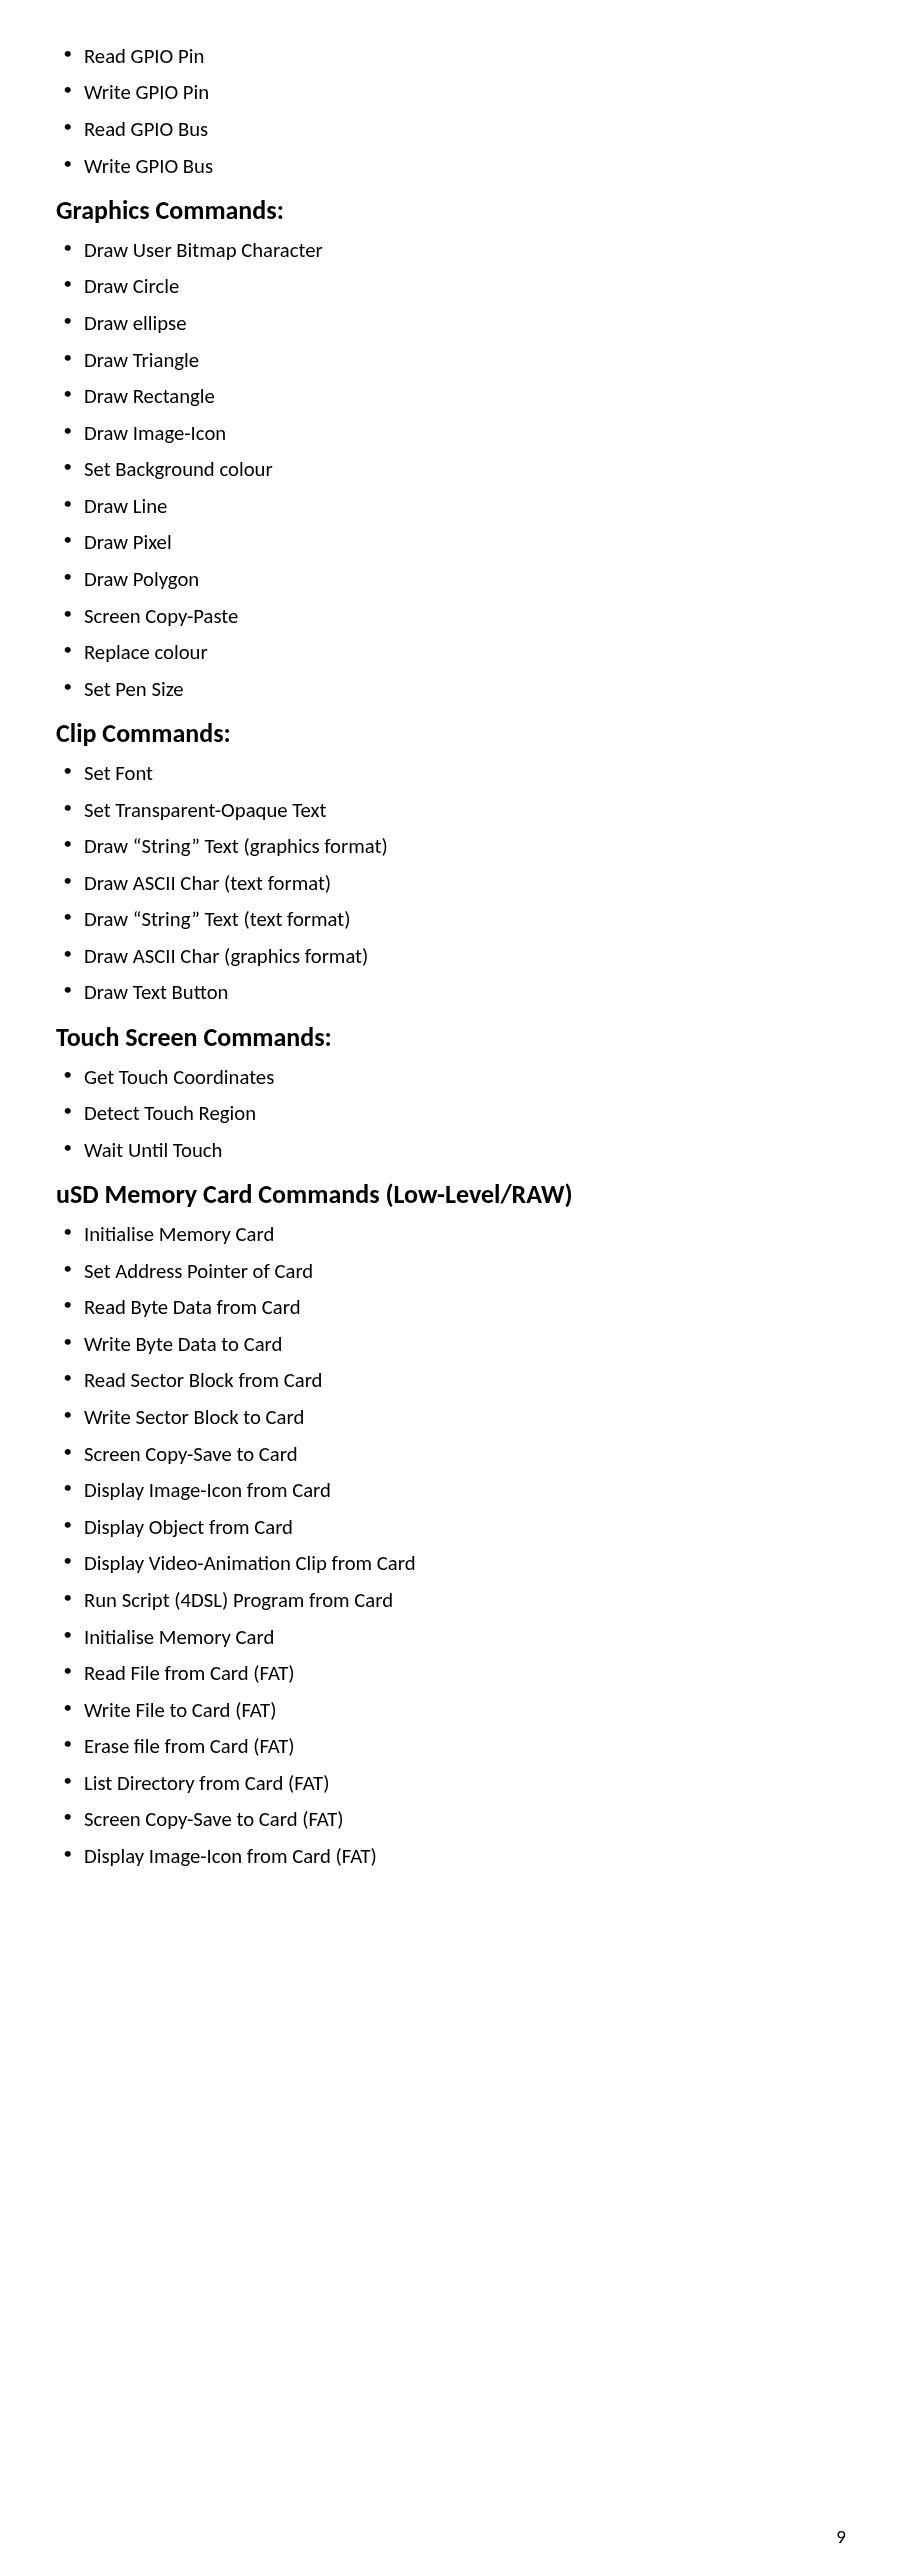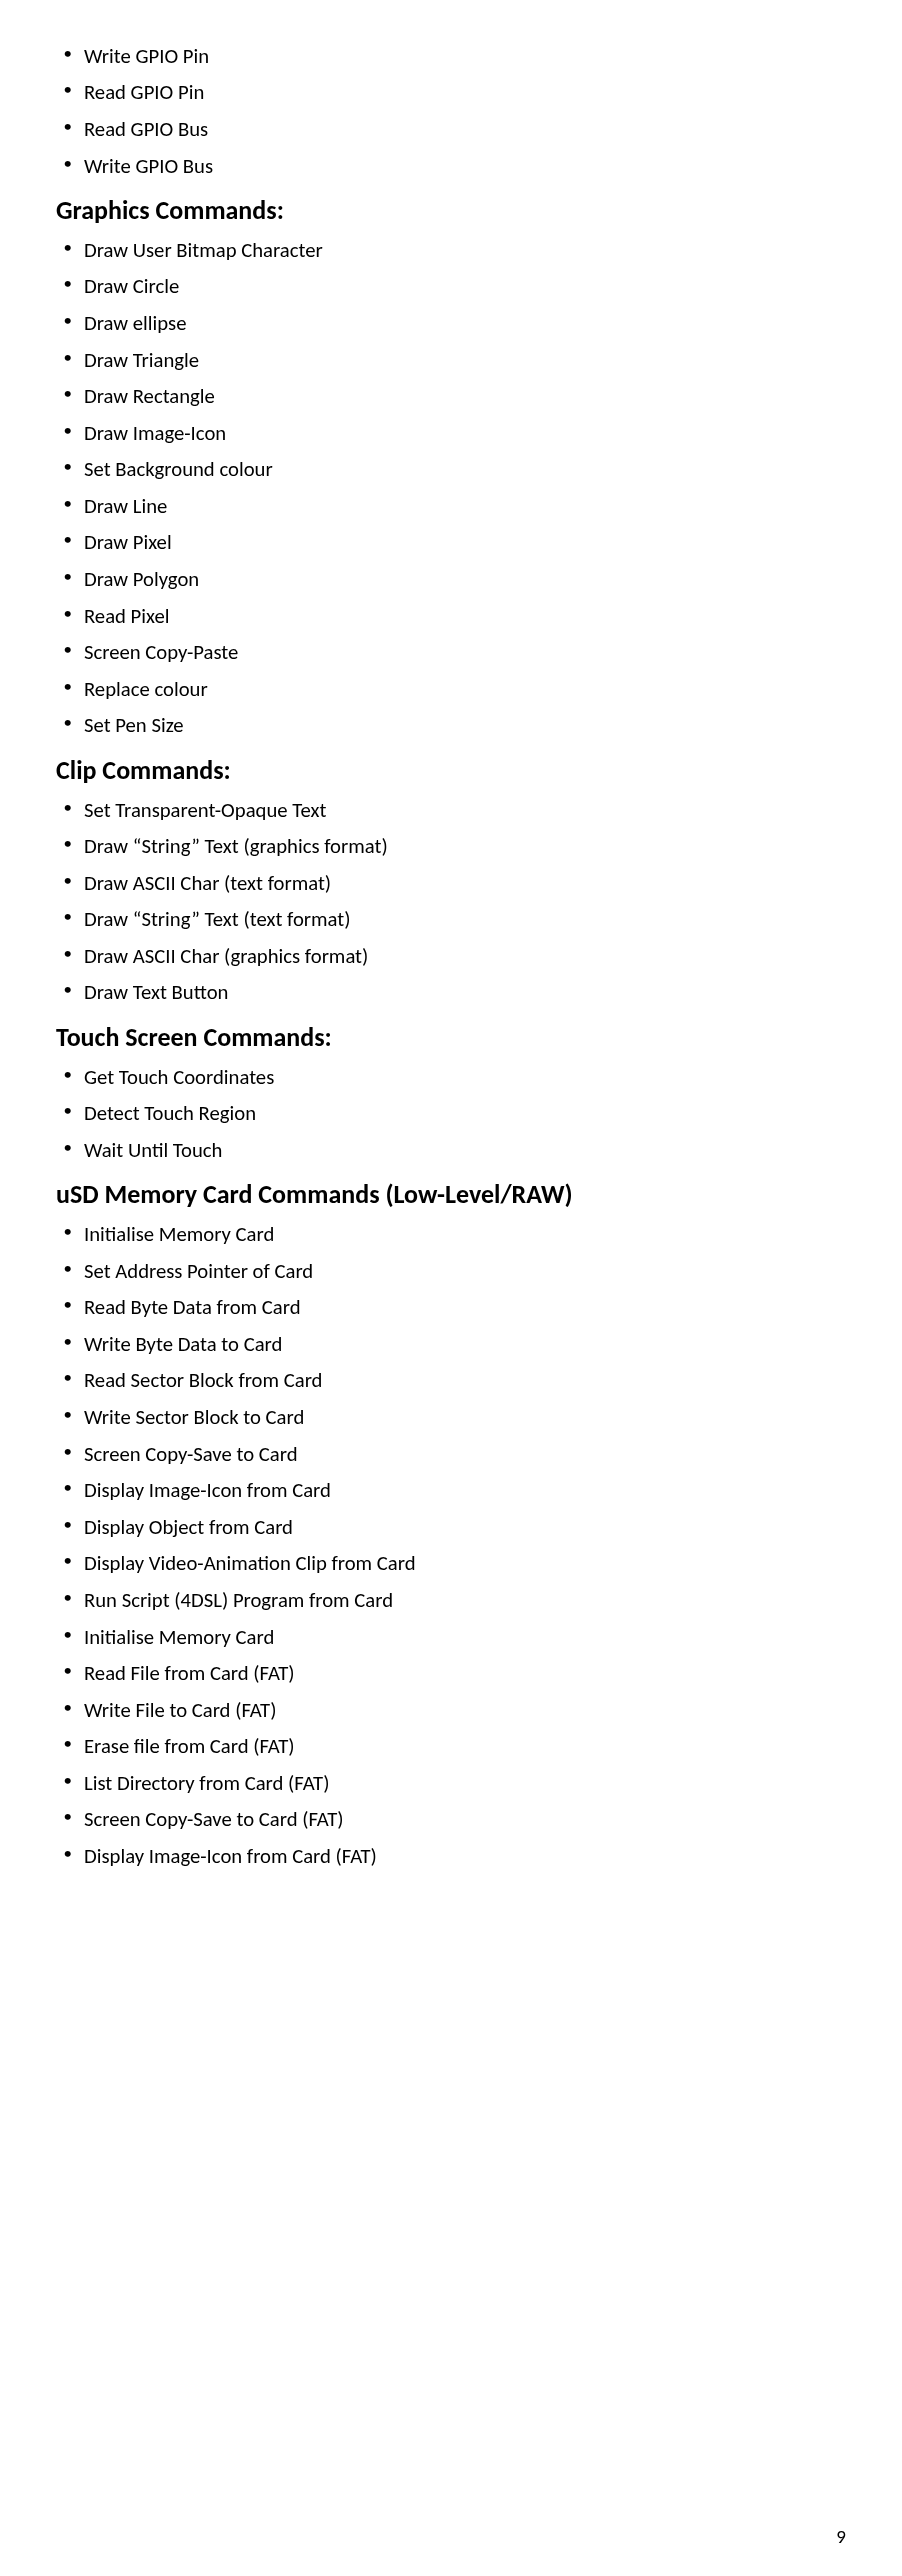--- a/index.html
+++ b/index.html
@@ -51,48 +51,48 @@
       right: 56px;
       font-size: 19px;
       color: #000;
     }
   </style>
 </head>
 <body>
 
 <div class="content-area">
   <ul class="bullet-list">
+    <li>Read GPIO Pin</li>
     <li>Write GPIO Pin</li>
-    <li>Read GPIO Pin</li>
     <li>Read GPIO Bus</li>
     <li>Write GPIO Bus</li>
   </ul>
 
   <span class="section-heading">Graphics Commands:</span>
 
   <ul class="bullet-list">
     <li>Draw User Bitmap Character</li>
     <li>Draw Circle</li>
     <li>Draw ellipse</li>
     <li>Draw Triangle</li>
     <li>Draw Rectangle</li>
     <li>Draw Image-Icon</li>
     <li>Set Background colour</li>
     <li>Draw Line</li>
     <li>Draw Pixel</li>
     <li>Draw Polygon</li>
-    <li>Read Pixel</li>
     <li>Screen Copy-Paste</li>
     <li>Replace colour</li>
     <li>Set Pen Size</li>
   </ul>
 
   <span class="section-heading">Clip Commands:</span>
 
   <ul class="bullet-list">
+    <li>Set Font</li>
     <li>Set Transparent-Opaque Text</li>
     <li>Draw “String” Text (graphics format)</li>
     <li>Draw ASCII Char (text format)</li>
     <li>Draw “String” Text (text format)</li>
     <li>Draw ASCII Char (graphics format)</li>
     <li>Draw Text Button</li>
   </ul>
 
   <span class="section-heading">Touch Screen Commands:</span>
 

